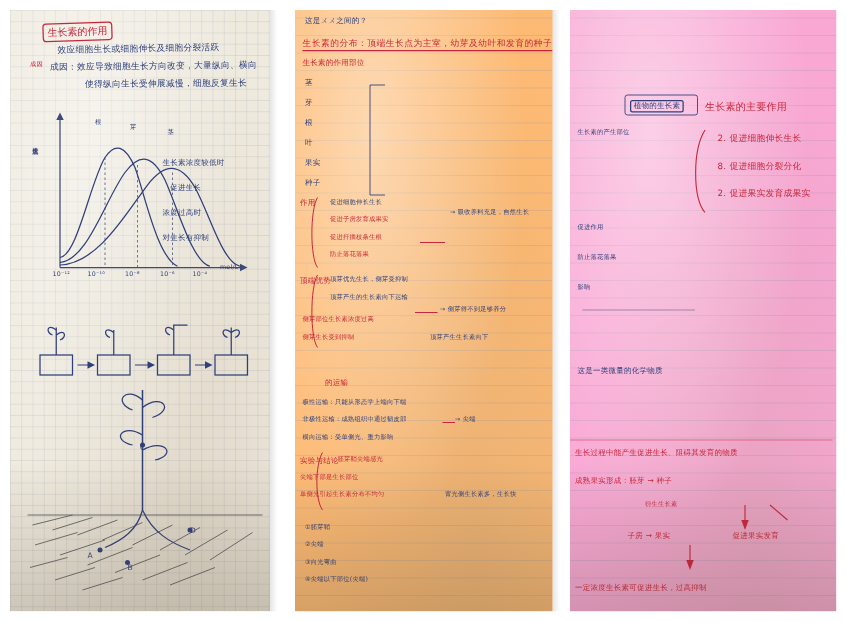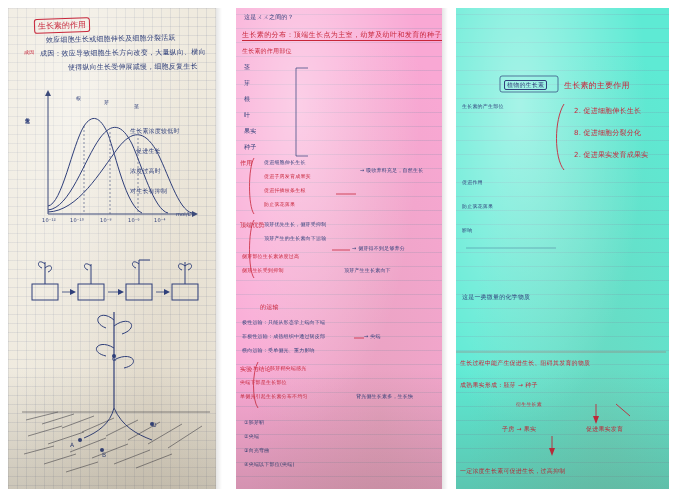--- a/index.html
+++ b/index.html
@@ -29,26 +29,26 @@
     box-sizing: border-box;
   }
   #panel-left {
     left: 8px;
     width: 208px;
     background: #efeade;
   }
   #panel-middle {
     left: 236px;
     width: 206px;
-    background: #f9a8d4;
+    background: #fdba74;
   }
   #panel-right {
     left: 456px;
     width: 213px;
-    background: #5eead4;
+    background: #f9a8d4;
   }
   
   .grid-paper {
     position: absolute;
     inset: 0;
     background-image:
       linear-gradient(to right, rgba(120,135,160,0.16) 1px, transparent 1px),
       linear-gradient(to bottom, rgba(120,135,160,0.16) 1px, transparent 1px);
     background-size: 9px 9px;
   }

